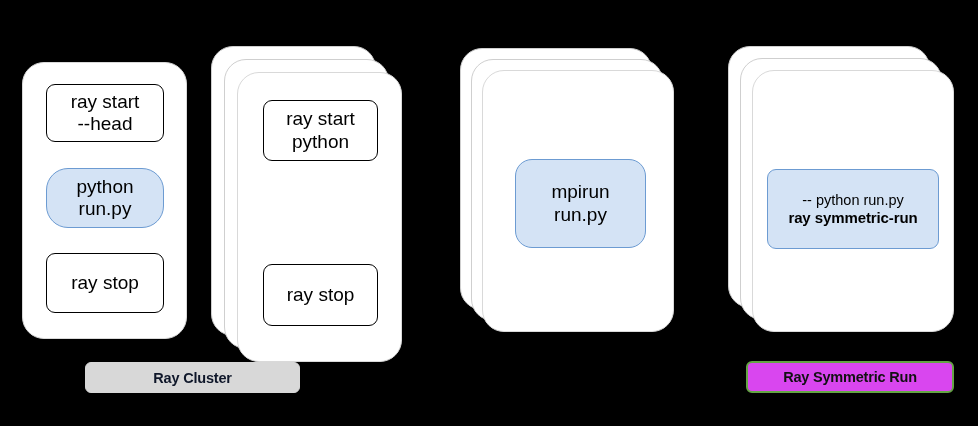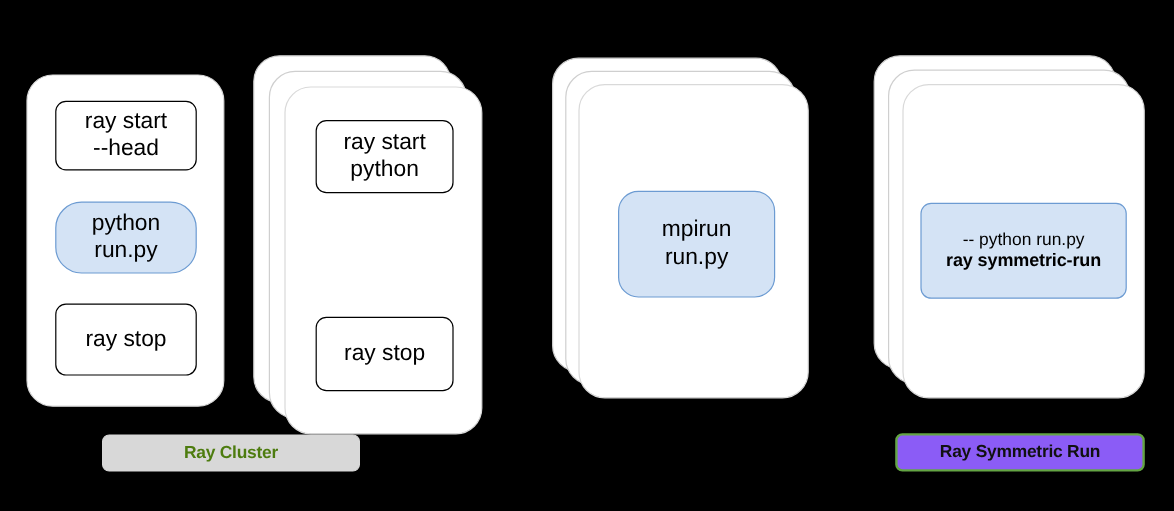--- a/index.html
+++ b/index.html
@@ -79,24 +79,24 @@
     align-items: center;
     justify-content: center;
     font-size: 14.5px;
     font-weight: bold;
     border-radius: 6px;
     letter-spacing: -0.2px;
   }
   .group-label.gray {
     background: #d8d8d8;
     border: 1px solid #d8d8d8;
-    color: #4d7c0f;
+    color: #0f172a;
   }
   .group-label.green {
-    background: #8b5cf6;
+    background: #d946ef;
     border: 2px solid #64a544;
     color: #111111;
   }
 </style>
 </head>
 <body>
 
 <div id="stage">
 
   <div class="node-card front" style="left:22px; top:62px; width:165px; height:277px;"></div>

